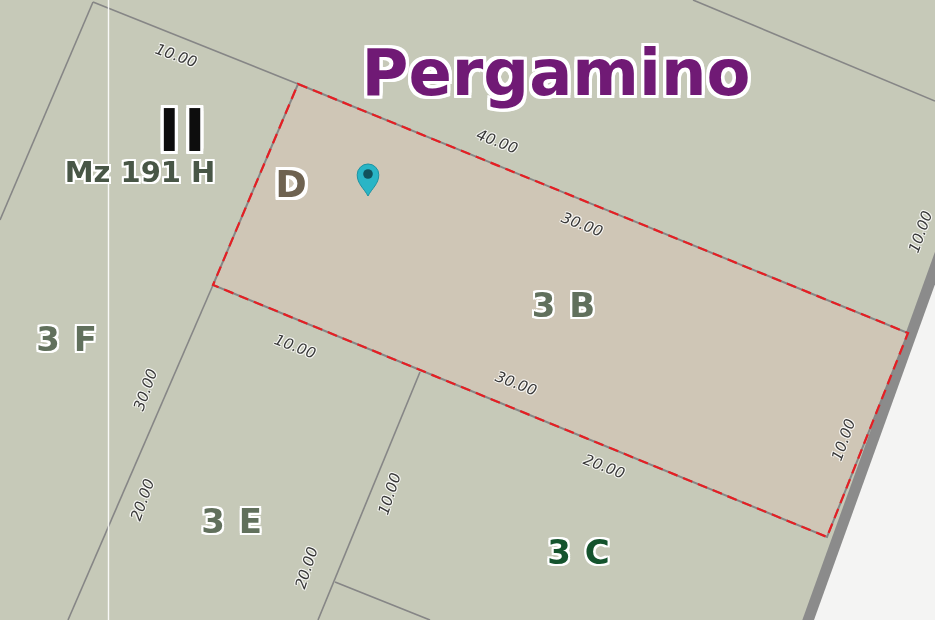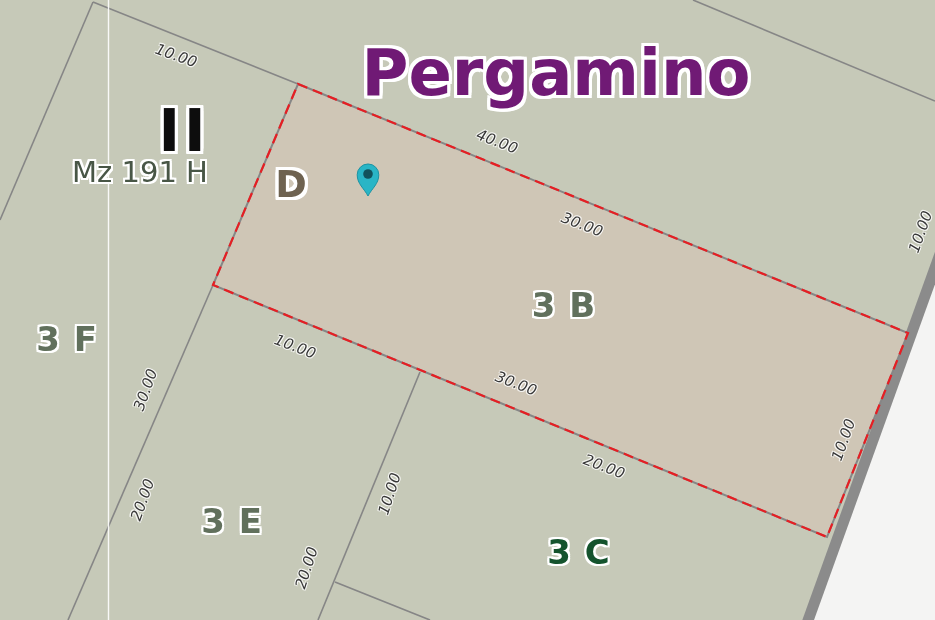--- a/index.html
+++ b/index.html
@@ -12,21 +12,21 @@
   .halo2{
     text-shadow:-2px -2px 0 #fff,2px -2px 0 #fff,-2px 2px 0 #fff,2px 2px 0 #fff,
       -2px 0 0 #fff,2px 0 0 #fff,0 -2px 0 #fff,0 2px 0 #fff;
   }
   .halo3{
     text-shadow:-3px -3px 0 #fff,3px -3px 0 #fff,-3px 3px 0 #fff,3px 3px 0 #fff,
       -3px 0 0 #fff,3px 0 0 #fff,0 -3px 0 #fff,0 3px 0 #fff,
       -2px -3px 0 #fff,2px 3px 0 #fff,3px -2px 0 #fff,-3px 2px 0 #fff;
   }
   .lbl-title{font-size:64px;font-weight:700;letter-spacing:0px;}
-  .lbl-block{font-size:29px;font-weight:400;padding-left:6px;}
+  .lbl-block{font-size:29px;font-weight:700;padding-left:6px;}
   .lbl-roman{font-size:58px;font-weight:700;letter-spacing:4px;}
   .lbl-subparcel{font-size:38px;font-weight:700;}
   .lbl-parcel{font-size:34px;font-weight:700;letter-spacing:1px;}
   .lbl-dim{
     font-size:15px;font-style:italic;font-weight:500;
     text-shadow:-1px -1px 0 rgba(255,255,255,.75),1px -1px 0 rgba(255,255,255,.75),
       -1px 1px 0 rgba(255,255,255,.75),1px 1px 0 rgba(255,255,255,.75);
   }
 </style>
 </head>

